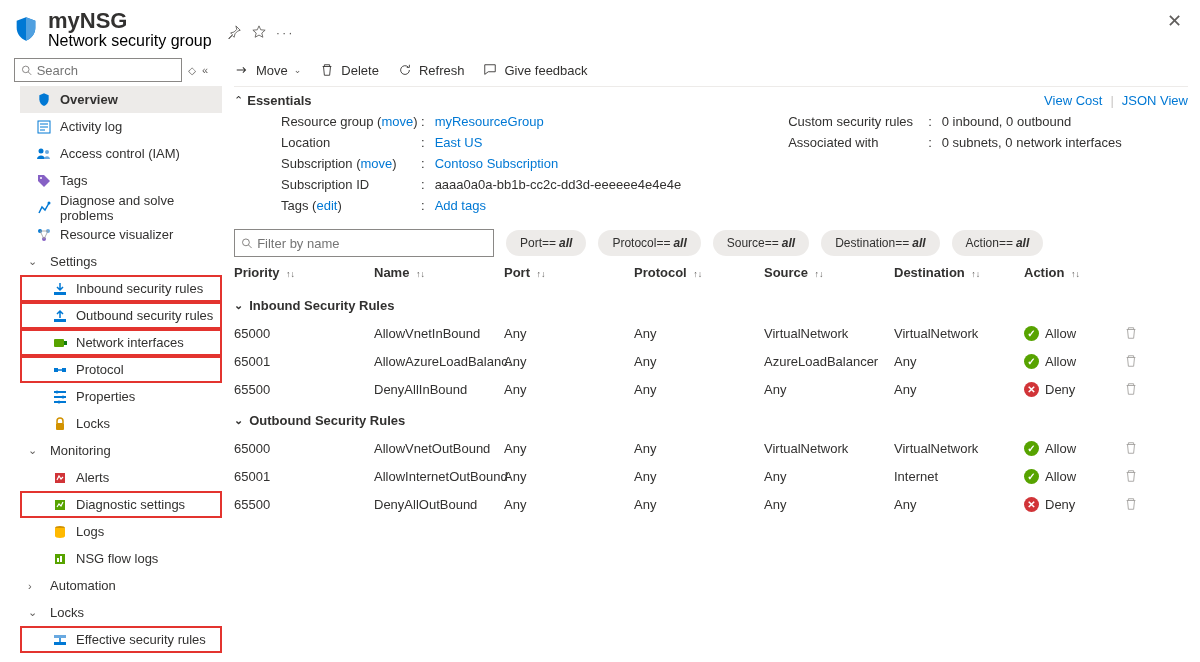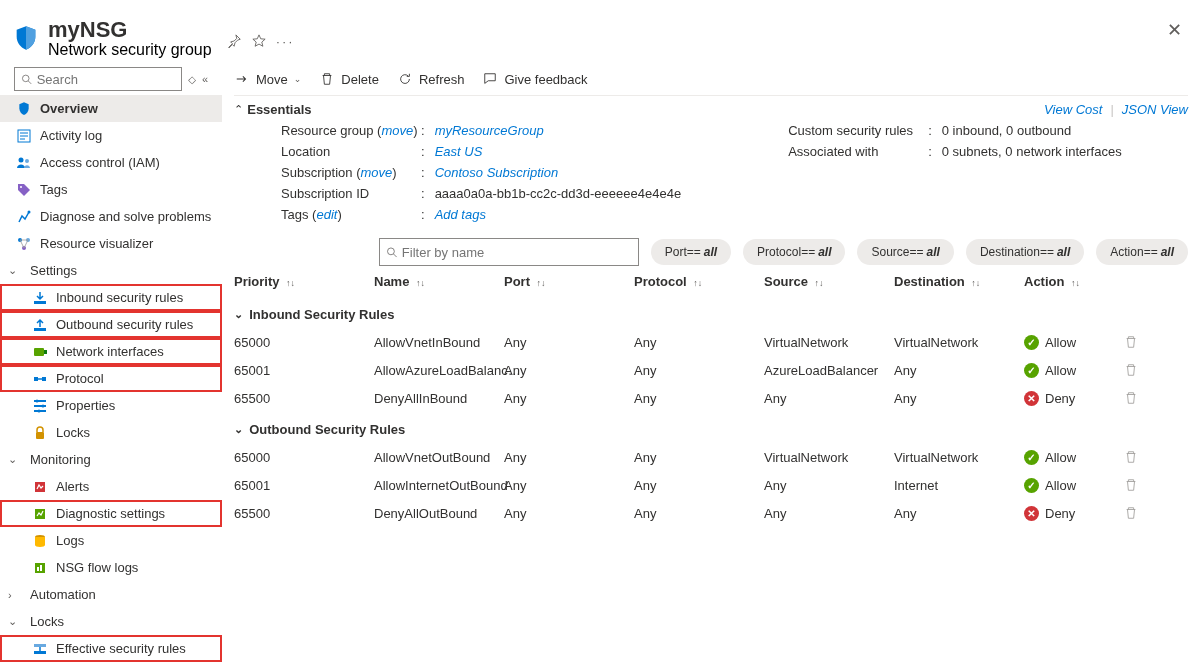--- a/index.html
+++ b/index.html
@@ -1,35 +1,35 @@
 <!DOCTYPE html>
 <html><head>
 <meta charset="utf-8">
 <style>
 * { box-sizing: border-box; margin: 0; padding: 0; }
 body { font-family: "Segoe UI", Arial, sans-serif; font-size: 13px; color: #323130; background: #fff; width: 1200px; }
-a { color: #0078d4; text-decoration: none; font-style: italic; }
+a { color: #0078d4; text-decoration: none; }
 
 .container { display: flex; }
 
-.header { display: flex; align-items: flex-start; padding: 17px 12px 4px 12px; }
+.header { display: flex; align-items: flex-start; padding: 8px 12px 4px 12px; }
 .header-left { display: flex; align-items: center; gap: 8px; }
 .shield-ico { width: 28px; height: 28px; }
 .title-block .title { font-size: 22px; font-weight: 600; color: #323130; }
 .title-block .subtitle { font-size: 16px; color: #000000; margin-top: -2px; }
 .title-actions { display: flex; gap: 10px; margin-left: 8px; margin-top: 6px; color: #605e5c; }
 .close-btn { margin-left: auto; font-size: 18px; color: #605e5c; cursor: pointer; padding: 2px 6px; }
 
 .sidebar { width: 222px; min-width: 222px; }
 .search-row { display: flex; align-items: center; gap: 6px; padding: 4px 14px; }
 .search-box { flex: 1; border: 1px solid #8a8886; height: 24px; padding: 0 6px; display: flex; align-items: center; gap: 4px; font-size: 13px; }
 .search-box input { border: none; outline: none; width: 100%; font-size: 13px; }
 
 .nav { list-style: none; }
-.nav li { display: flex; align-items: center; height: 27px; padding: 0 8px 0 16px; gap: 8px; cursor: pointer; }
+.nav li { display: flex; align-items: center; height: 27px; padding: 0 8px 0 16px; gap: 8px; cursor: pointer; margin-left: 20px; }
 .nav li.sub { padding-left: 32px; }
 .nav li.section { color: #323130; padding-left: 8px; }
 .nav li.active { background: #edebe9; font-weight: 600; }
 .nav li.highlighted { outline: 2px solid #e3342f; outline-offset: -2px; }
 .nav .ico { width: 16px; height: 16px; display: inline-flex; align-items: center; justify-content: center; flex-shrink: 0; }
 .nav .chev { width:14px; display:inline-block; color:#605e5c; font-size:11px; }
 
 .main { flex: 1; padding: 0 12px; }
 .toolbar { display: flex; align-items: center; gap: 18px; padding: 8px 0; border-bottom: 1px solid #edebe9; color: #323130; }
 .toolbar .tb-item { display: flex; align-items: center; gap: 6px; cursor: pointer; }
@@ -40,21 +40,21 @@
 .view-links { margin-left: auto; display: flex; gap: 8px; font-size: 13px; }
 .view-links .sep { color: #c8c6c4; }
 
 .ess-grid { display:flex; gap: 60px; padding-bottom:8px; }
 .ess-col { display:flex; flex-direction:column; gap:6px;margin-left:47px; }
 .ess-row { display:flex; }
 .ess-row .k { width: 140px; color: #323130; }
 .ess-row .v { color: #323130; }
 .ess-row .colon { margin-right: 10px; color:#323130; }
 
-.filter-row { display:flex; align-items:center; gap:12px; margin-top:8px;justify-content:flex-end; }
+.filter-row { display:flex; align-items:center; gap:12px; margin-top:8px; }
 .filter-box { border:1px solid #8a8886; height:28px; width:260px; display:flex; align-items:center; padding:0 6px; gap:4px; }
 .filter-box input { border:none; outline:none; width:100%; font-size:13px; }
 .pill { background:#edebe9; border-radius:14px; height:26px; padding:0 14px; display:flex; align-items:center; font-size:12px; cursor:pointer; color:#323130; }
 .pill b { font-weight:600; margin-left:3px;font-style:italic; }
 
 .rules-header, .rule-row { display:grid; grid-template-columns: 140px 130px 130px 130px 130px 130px 100px 30px; align-items:center; }
 .rules-header { padding:8px 0; font-weight:600; color:#323130; }
 .rules-header .sort { font-size:9px; color:#605e5c; margin-left:4px; }
 .group-head { display:flex; align-items:center; gap:6px; font-weight:600; padding:10px 0 6px 0; }
 .rule-row { height:28px; color:#323130; }

